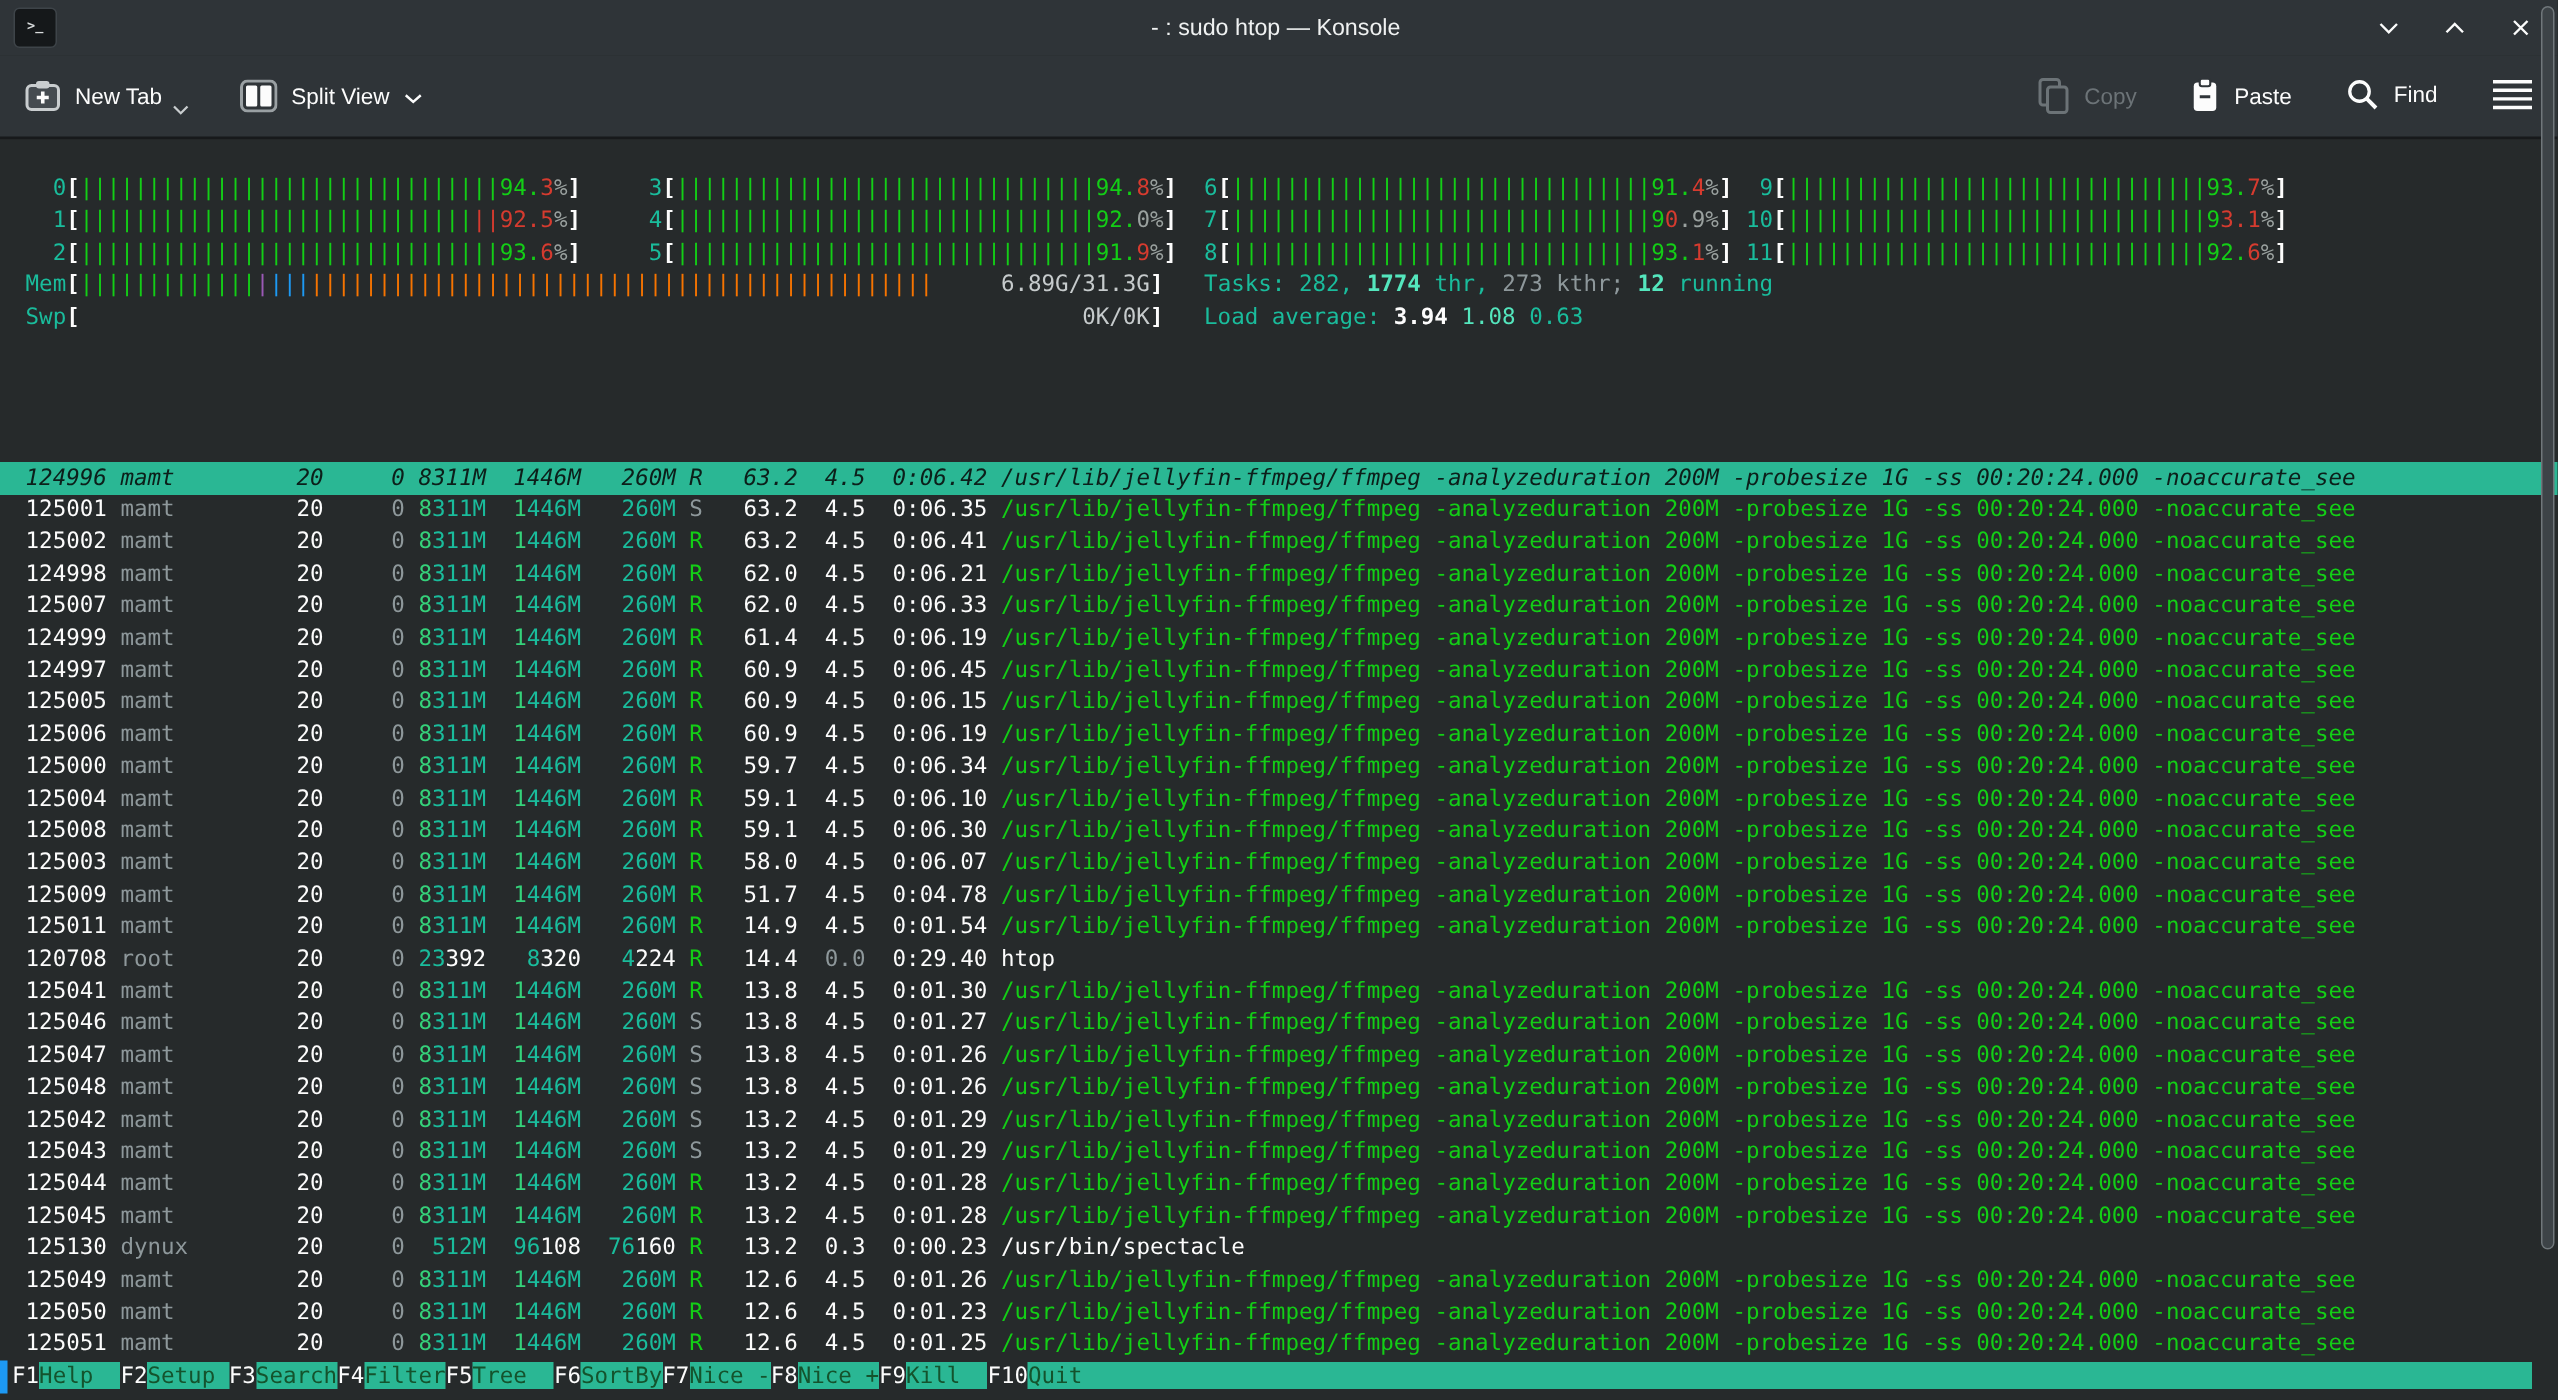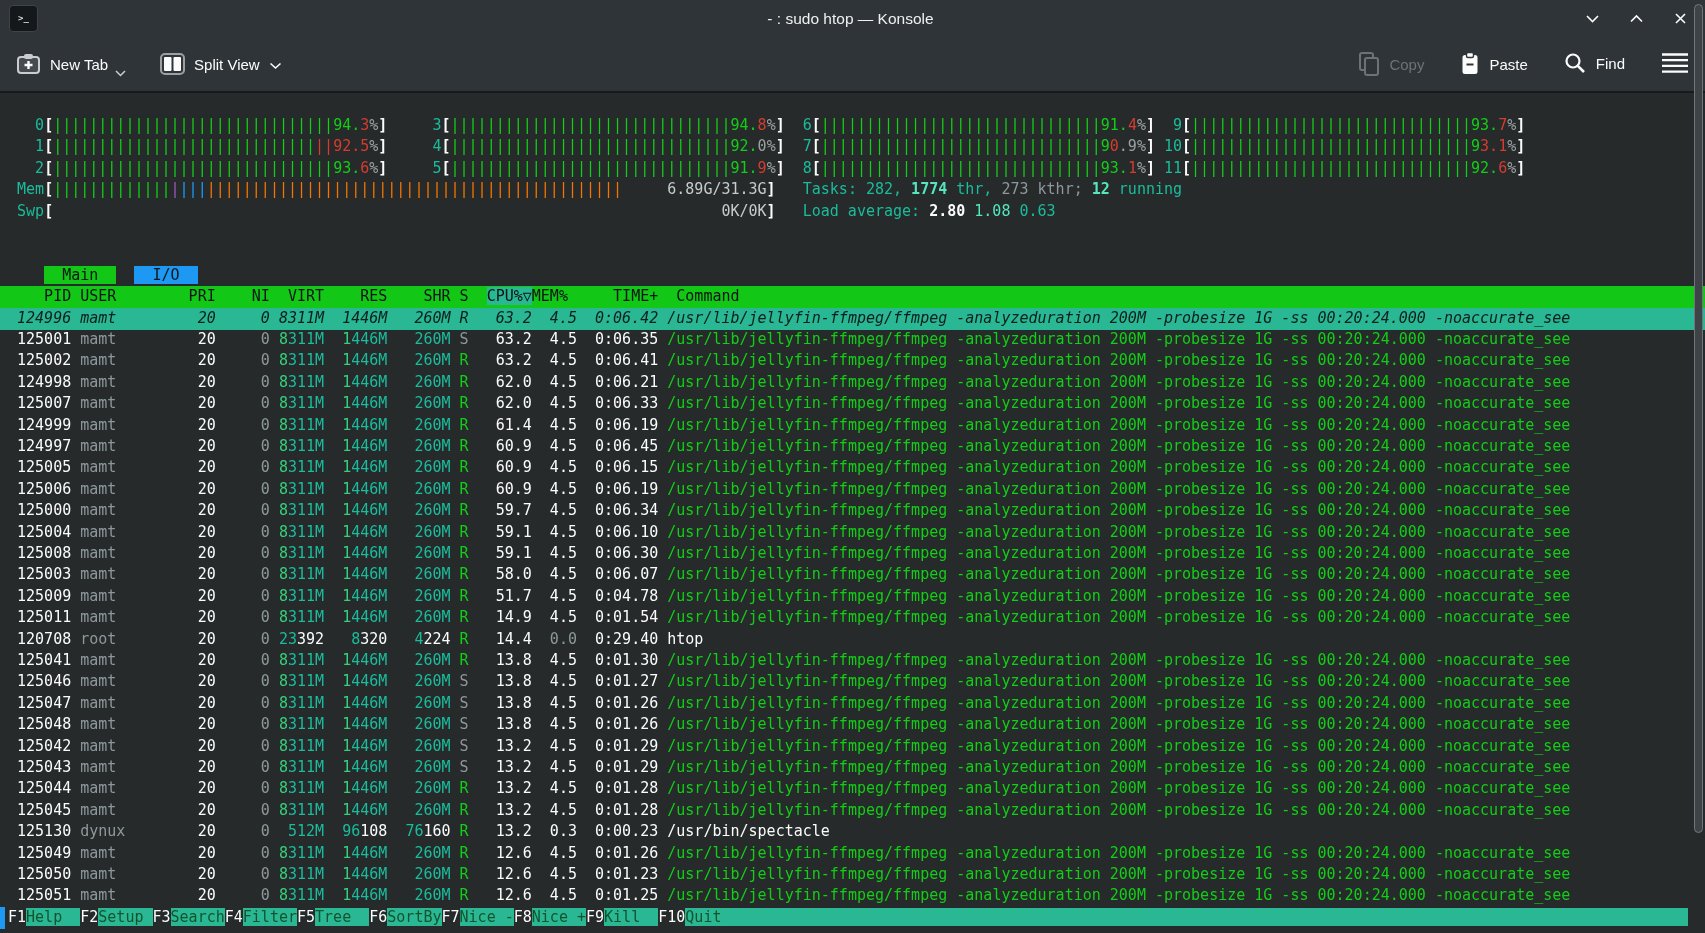--- a/index.html
+++ b/index.html
@@ -183,23 +183,21 @@
         </span>
       </div>
     </div>
   </div>
 
   <div class="terminal" id="term">
       <div class="line " style="top:22.0px"> <span class="cy">  0</span><span class="bw">[</span><span class="gr">|||||||||||||||||||||||||||||||</span><span class="gr">94.</span><span class="rd">3</span><span class="dm">%</span><span class="bw">]</span>   <span class="cy">  3</span><span class="bw">[</span><span class="gr">|||||||||||||||||||||||||||||||</span><span class="gr">94.</span><span class="rd">8</span><span class="dm">%</span><span class="bw">]</span><span class="cy">  6</span><span class="bw">[</span><span class="gr">|||||||||||||||||||||||||||||||</span><span class="gr">91.</span><span class="rd">4</span><span class="dm">%</span><span class="bw">]</span><span class="cy">  9</span><span class="bw">[</span><span class="gr">|||||||||||||||||||||||||||||||</span><span class="gr">93.</span><span class="rd">7</span><span class="dm">%</span><span class="bw">]</span></div>
       <div class="line " style="top:43.4px"> <span class="cy">  1</span><span class="bw">[</span><span class="gr">|||||||||||||||||||||||||||||</span><span class="rd">||</span><span class="rd">92.5</span><span class="dm">%</span><span class="bw">]</span>   <span class="cy">  4</span><span class="bw">[</span><span class="gr">|||||||||||||||||||||||||||||||</span><span class="gr">92.</span><span class="dm">0</span><span class="dm">%</span><span class="bw">]</span><span class="cy">  7</span><span class="bw">[</span><span class="gr">|||||||||||||||||||||||||||||||</span><span class="gr">9</span><span class="rd">0</span><span class="dm">.9</span><span class="dm">%</span><span class="bw">]</span><span class="cy"> 10</span><span class="bw">[</span><span class="gr">|||||||||||||||||||||||||||||||</span><span class="gr">9</span><span class="rd">3.1</span><span class="dm">%</span><span class="bw">]</span></div>
       <div class="line " style="top:64.8px"> <span class="cy">  2</span><span class="bw">[</span><span class="gr">|||||||||||||||||||||||||||||||</span><span class="gr">93.</span><span class="rd">6</span><span class="dm">%</span><span class="bw">]</span>   <span class="cy">  5</span><span class="bw">[</span><span class="gr">|||||||||||||||||||||||||||||||</span><span class="gr">91.</span><span class="rd">9</span><span class="dm">%</span><span class="bw">]</span><span class="cy">  8</span><span class="bw">[</span><span class="gr">|||||||||||||||||||||||||||||||</span><span class="gr">93.</span><span class="rd">1</span><span class="dm">%</span><span class="bw">]</span><span class="cy"> 11</span><span class="bw">[</span><span class="gr">|||||||||||||||||||||||||||||||</span><span class="gr">92.</span><span class="rd">6</span><span class="dm">%</span><span class="bw">]</span></div>
       <div class="line " style="top:86.2px"> <span class="cy">Mem</span><span class="bw">[</span><span class="gr">|||||||||||||</span><span class="vi">|</span><span class="bl">|||</span><span class="or">||||||||||||||||||||||||||||||||||||||||||||||</span>     <span class="lg">6.89G/31.3G</span><span class="bw">]</span>   <span class="cy">Tasks: </span><span class="cy">282, </span><span class="mi">1774</span><span class="cy"> thr, </span><span class="gy">273 kthr; </span><span class="mi">12</span><span class="cy"> running</span></div>
-      <div class="line " style="top:107.6px"> <span class="cy">Swp</span><span class="bw">[</span>                                                                          <span class="lg">0K/0K</span><span class="bw">]</span>   <span class="cy">Load average: </span><span class="bw">2.80</span> <span class="mi2">1.08</span> <span class="cy">0.63</span></div>
-      <div class="line " style="top:171.8px">    <span class="tabG">  Main  </span>  <span class="tabB">  I/O  </span></div>
-      <div class="line hdr" style="top:193.2px">    PID USER        PRI    NI  VIRT    RES    SHR S  <span class="srt">CPU%▽</span>MEM%     TIME+  Command</div>
+      <div class="line " style="top:107.6px"> <span class="cy">Swp</span><span class="bw">[</span>                                                                          <span class="lg">0K/0K</span><span class="bw">]</span>   <span class="cy">Load average: </span><span class="bw">3.94</span> <span class="mi2">1.08</span> <span class="cy">0.63</span></div>
       <div class="line sel" style="top:214.6px"><span class="wh"> 124996</span> <span class="gy">mamt      </span><span class="wh">   20</span><span class="gy">     0</span> <span class="gh">8</span><span class="cy">311M</span>  <span class="gh">1</span><span class="cy">446M</span>   <span class="cy">260M</span> <span class="gr">R</span><span class="wh">   63.2</span><span class="wh">  4.5</span><span class="wh">  0:06.42</span> <span class="gr">/usr/lib/jellyfin-ffmpeg/ffmpeg -analyzeduration 200M -probesize 1G -ss 00:20:24.000 -noaccurate_see</span></div>
       <div class="line " style="top:236.0px"><span class="wh"> 125001</span> <span class="gy">mamt      </span><span class="wh">   20</span><span class="gy">     0</span> <span class="gh">8</span><span class="cy">311M</span>  <span class="gh">1</span><span class="cy">446M</span>   <span class="cy">260M</span> <span class="gy">S</span><span class="wh">   63.2</span><span class="wh">  4.5</span><span class="wh">  0:06.35</span> <span class="gr">/usr/lib/jellyfin-ffmpeg/ffmpeg -analyzeduration 200M -probesize 1G -ss 00:20:24.000 -noaccurate_see</span></div>
       <div class="line " style="top:257.4px"><span class="wh"> 125002</span> <span class="gy">mamt      </span><span class="wh">   20</span><span class="gy">     0</span> <span class="gh">8</span><span class="cy">311M</span>  <span class="gh">1</span><span class="cy">446M</span>   <span class="cy">260M</span> <span class="gr">R</span><span class="wh">   63.2</span><span class="wh">  4.5</span><span class="wh">  0:06.41</span> <span class="gr">/usr/lib/jellyfin-ffmpeg/ffmpeg -analyzeduration 200M -probesize 1G -ss 00:20:24.000 -noaccurate_see</span></div>
       <div class="line " style="top:278.8px"><span class="wh"> 124998</span> <span class="gy">mamt      </span><span class="wh">   20</span><span class="gy">     0</span> <span class="gh">8</span><span class="cy">311M</span>  <span class="gh">1</span><span class="cy">446M</span>   <span class="cy">260M</span> <span class="gr">R</span><span class="wh">   62.0</span><span class="wh">  4.5</span><span class="wh">  0:06.21</span> <span class="gr">/usr/lib/jellyfin-ffmpeg/ffmpeg -analyzeduration 200M -probesize 1G -ss 00:20:24.000 -noaccurate_see</span></div>
       <div class="line " style="top:300.2px"><span class="wh"> 125007</span> <span class="gy">mamt      </span><span class="wh">   20</span><span class="gy">     0</span> <span class="gh">8</span><span class="cy">311M</span>  <span class="gh">1</span><span class="cy">446M</span>   <span class="cy">260M</span> <span class="gr">R</span><span class="wh">   62.0</span><span class="wh">  4.5</span><span class="wh">  0:06.33</span> <span class="gr">/usr/lib/jellyfin-ffmpeg/ffmpeg -analyzeduration 200M -probesize 1G -ss 00:20:24.000 -noaccurate_see</span></div>
       <div class="line " style="top:321.6px"><span class="wh"> 124999</span> <span class="gy">mamt      </span><span class="wh">   20</span><span class="gy">     0</span> <span class="gh">8</span><span class="cy">311M</span>  <span class="gh">1</span><span class="cy">446M</span>   <span class="cy">260M</span> <span class="gr">R</span><span class="wh">   61.4</span><span class="wh">  4.5</span><span class="wh">  0:06.19</span> <span class="gr">/usr/lib/jellyfin-ffmpeg/ffmpeg -analyzeduration 200M -probesize 1G -ss 00:20:24.000 -noaccurate_see</span></div>
       <div class="line " style="top:343.0px"><span class="wh"> 124997</span> <span class="gy">mamt      </span><span class="wh">   20</span><span class="gy">     0</span> <span class="gh">8</span><span class="cy">311M</span>  <span class="gh">1</span><span class="cy">446M</span>   <span class="cy">260M</span> <span class="gr">R</span><span class="wh">   60.9</span><span class="wh">  4.5</span><span class="wh">  0:06.45</span> <span class="gr">/usr/lib/jellyfin-ffmpeg/ffmpeg -analyzeduration 200M -probesize 1G -ss 00:20:24.000 -noaccurate_see</span></div>
       <div class="line " style="top:364.4px"><span class="wh"> 125005</span> <span class="gy">mamt      </span><span class="wh">   20</span><span class="gy">     0</span> <span class="gh">8</span><span class="cy">311M</span>  <span class="gh">1</span><span class="cy">446M</span>   <span class="cy">260M</span> <span class="gr">R</span><span class="wh">   60.9</span><span class="wh">  4.5</span><span class="wh">  0:06.15</span> <span class="gr">/usr/lib/jellyfin-ffmpeg/ffmpeg -analyzeduration 200M -probesize 1G -ss 00:20:24.000 -noaccurate_see</span></div>
       <div class="line " style="top:385.8px"><span class="wh"> 125006</span> <span class="gy">mamt      </span><span class="wh">   20</span><span class="gy">     0</span> <span class="gh">8</span><span class="cy">311M</span>  <span class="gh">1</span><span class="cy">446M</span>   <span class="cy">260M</span> <span class="gr">R</span><span class="wh">   60.9</span><span class="wh">  4.5</span><span class="wh">  0:06.19</span> <span class="gr">/usr/lib/jellyfin-ffmpeg/ffmpeg -analyzeduration 200M -probesize 1G -ss 00:20:24.000 -noaccurate_see</span></div>
       <div class="line " style="top:407.2px"><span class="wh"> 125000</span> <span class="gy">mamt      </span><span class="wh">   20</span><span class="gy">     0</span> <span class="gh">8</span><span class="cy">311M</span>  <span class="gh">1</span><span class="cy">446M</span>   <span class="cy">260M</span> <span class="gr">R</span><span class="wh">   59.7</span><span class="wh">  4.5</span><span class="wh">  0:06.34</span> <span class="gr">/usr/lib/jellyfin-ffmpeg/ffmpeg -analyzeduration 200M -probesize 1G -ss 00:20:24.000 -noaccurate_see</span></div>

